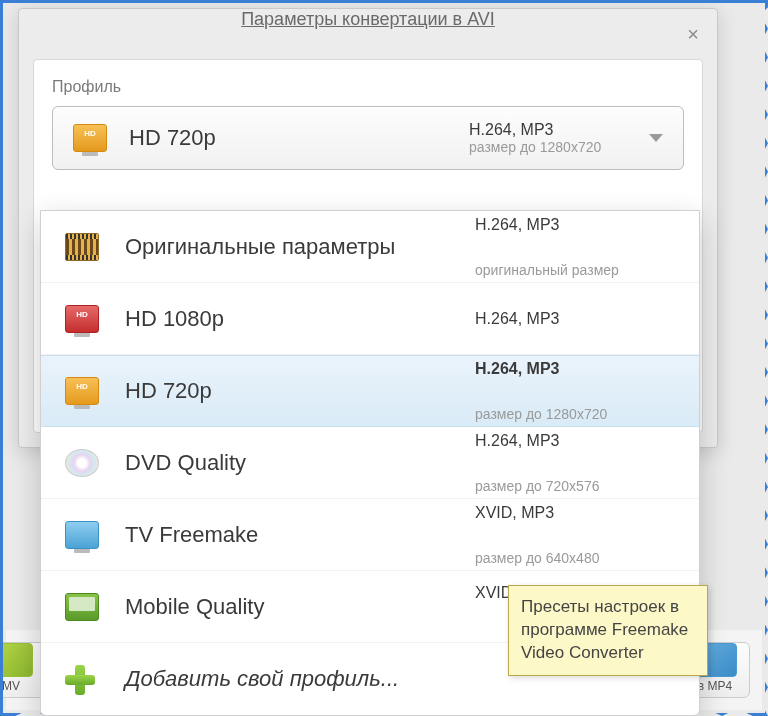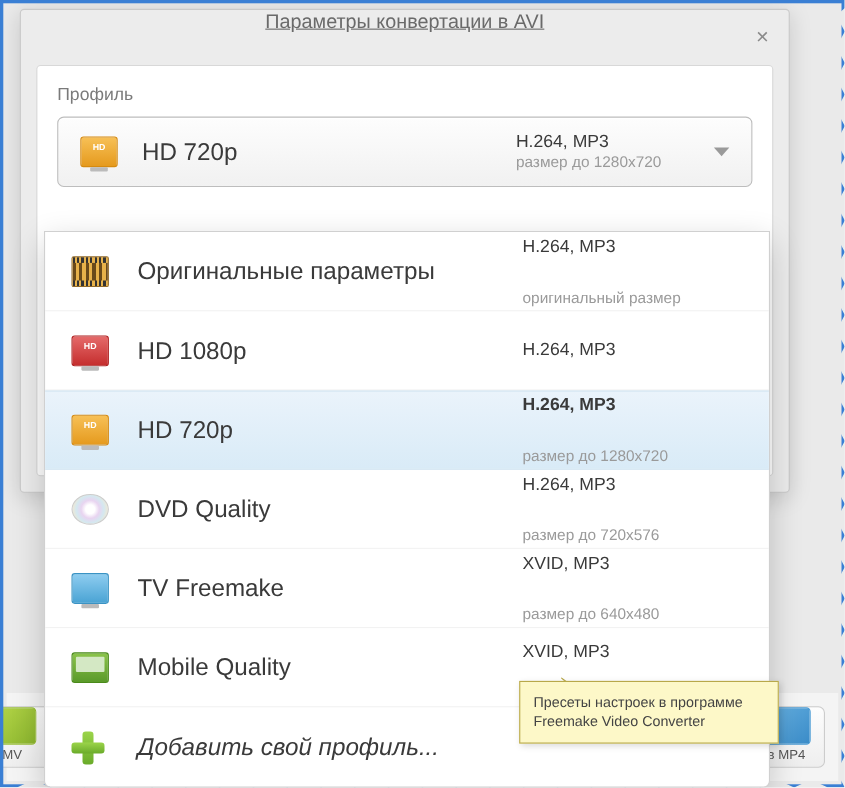--- a/index.html
+++ b/index.html
@@ -86,23 +86,23 @@
   .film::before{top:0;} .film::after{bottom:0;}
   .disc { background:radial-gradient(circle,#fff 20%,#e8d4f0 40%,#d4e8f0 60%,#f0e8d4 80%,#fff); border:1px solid #ccc; border-radius:50%; width:28px;height:28px;}
   .phone { width:20px; height:32px; background:linear-gradient(#8bc34a,#5a9a2a); border:1px solid #4a8a1a; border-radius:3px; position:relative;}
   .phone::before{content:"";position:absolute;top:3px;left:3px;right:3px;height:14px;background:#d4e8c4;border-radius:1px;}
   .plus { width:30px;height:30px;position:relative;}
   .plus::before,.plus::after{content:"";position:absolute;background:linear-gradient(#9bd44a,#6aab2a);border-radius:3px;}
   .plus::before{left:10px;top:0;width:10px;height:30px;}
   .plus::after{top:10px;left:0;width:30px;height:10px;}
 
   .callout {
-    position:absolute; right:60px; bottom:40px; width:236px;
+    position:absolute; right:60px; bottom:40px; width:200px;
     background:#fdf8c8; border:1px solid #b8a84a; padding:10px 12px;
-    font-size:13px; color:#444; line-height:1.35; z-index:10;
+    font-size:17px; color:#444; line-height:1.35; z-index:10;
     box-shadow: 2px 2px 6px rgba(0,0,0,0.15);
   }
   .callout-pointer {
     position:absolute; right:258px; bottom:100px; width:0;height:0; z-index:10;
   }
   .callout-pointer svg { position:absolute; }
 
 </style>
 </head>
 <body>

